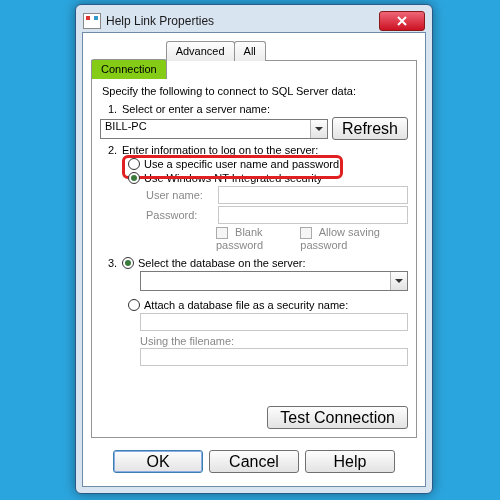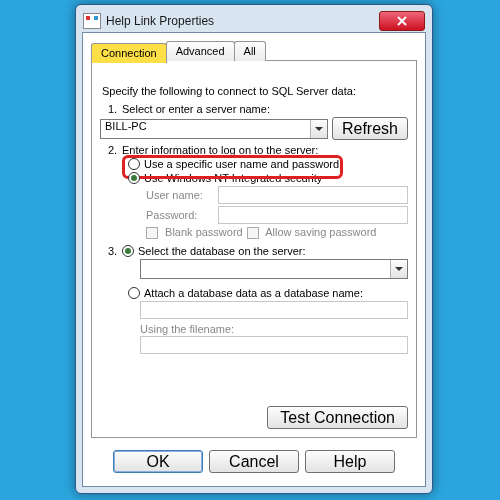--- a/index.html
+++ b/index.html
@@ -8,21 +8,21 @@
   .appicon{width:16px;height:14px;background:#fff;border:1px solid #888;position:relative}
   .appicon::before{content:"";position:absolute;left:2px;top:2px;width:4px;height:4px;background:#d33}
   .appicon::after{content:"";position:absolute;right:2px;top:2px;width:4px;height:4px;background:#39c}
   .title{margin-left:5px;font-size:12px;color:#1a1a1a}
   .closebtn{margin-left:auto;width:44px;height:18px;background:linear-gradient(#e67,#c12);border:1px solid #8a1a1a;border-radius:3px;display:flex;align-items:center;justify-content:center}
   .closebtn svg{width:10px;height:10px;stroke:#fff;stroke-width:2}
   .clientwrap{position:absolute;left:6px;right:6px;top:27px;bottom:6px;background:#fff;border:1px solid #6f8ba8;box-sizing:border-box}
   .client{position:absolute;left:8px;right:8px;top:8px;bottom:8px}
   .tabs{display:flex;position:relative;z-index:2}
   .tab{padding:3px 9px 3px 9px;border:1px solid #949494;border-bottom:none;background:#fff;border-radius:3px 3px 0 0;font-size:11px;margin-right:-1px;cursor:default}
-  .tab.active{background:#fde047;position:relative;top:2px;padding-bottom:4px}
+  .tab.active{background:#84cc16;position:relative;top:18px;padding-bottom:4px}
   .tab:not(.active){background:linear-gradient(#fdfdfd,#ececec)}
   .tabpanel{border:1px solid #949494;padding:9px 8px 8px 8px;min-height:378px;box-sizing:border-box;position:relative;margin-top:-1px}
   .intro{margin:15px 0 6px 2px}
   .step{display:flex;margin:1px 0 2px 8px}
   .stepnum{width:14px}
   .sub{margin-left:28px}
   .row{display:flex;align-items:center;margin:2px 0}
   .combo{display:flex;align-items:flex-start;height:20px;border:1px solid #7a7a7a;background:#fff;box-sizing:border-box}
   .combo .val{flex:1;padding:0 4px;font-size:11px}
   .combo .drop{width:16px;height:100%;display:flex;align-items:center;justify-content:center;border-left:1px solid #b5b5b5;background:linear-gradient(#fdfdfd,#e3e3e3)}
@@ -103,21 +103,21 @@
 
         <div style="margin-left:18px">
           <div class="row">
             <div class="formlab dimmed" style="width:66px">User name:</div>
             <input class="textin" style="flex: 1 1 0%;" disabled="">
           </div>
           <div class="row">
             <div class="formlab dimmed" style="width:66px">Password:</div>
             <input class="textin" style="flex: 1 1 0%;" type="password" disabled="">
           </div>
-          <div class="row" style="gap:4px">
+          <div class="row" style="margin-left:70px;gap:4px">
             <label class="dimmed">
               <input class="check" type="checkbox" disabled="" style="">
               <span>Blank password</span>
             </label>
             <label class="dimmed">
               <input class="check" type="checkbox" disabled="" style="">
               <span>Allow saving password</span>
             </label>
           </div>
         </div>
@@ -137,21 +137,21 @@
                 <svg viewBox="0 0 8 8">
                   <path d="M0 2l4 4 4-4z"></path>
                 </svg>
               </div>
         </div>
       </div>
 
       <div class="sub" style="margin-top:8px">
         <label class="row">
           <input class="radio" type="radio" name="db" style="">
-          <span>Attach a database data as a database name:</span>
+          <span>Attach a database file as a security name:</span>
         </label>
         <input class="textin" style="width: calc(100% - 12px); margin-left: 12px;" disabled="">
         <div class="dimmed" style="margin:4px 0 1px 12px">Using the filename:</div>
         <input class="textin" style="width: calc(100% - 12px); margin-left: 12px;" disabled="">
       </div>
 
       <div style="position:absolute;right:8px;bottom:8px">
         <div class="btn" style="padding:0 12px">Test Connection</div>
       </div>
 

